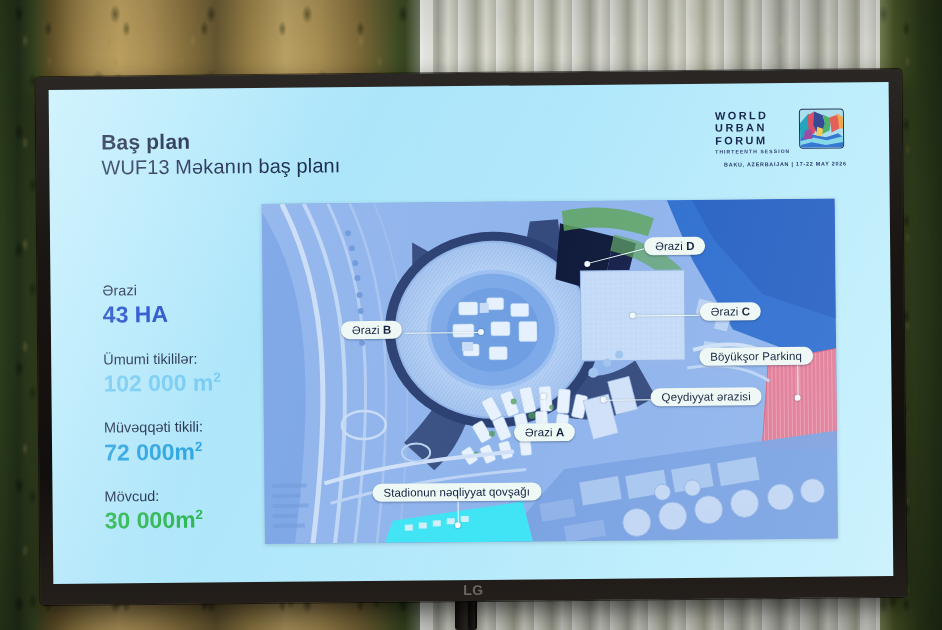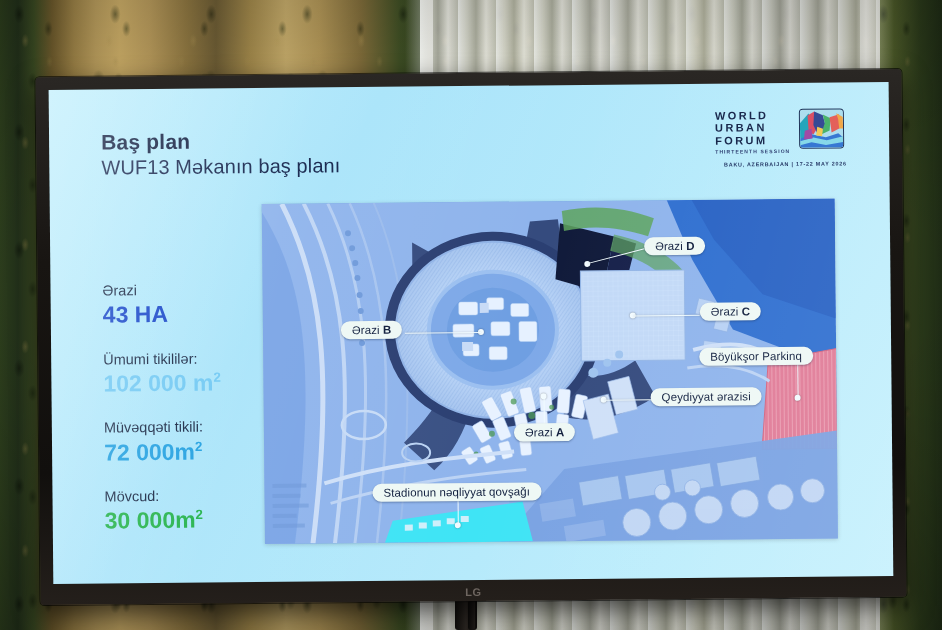--- a/index.html
+++ b/index.html
@@ -77,21 +77,21 @@
   }
   .tv-bezel {
     position: absolute; inset: 0;
     background: linear-gradient(180deg, #2a2724 0%, #181512 35%, #110f0d 75%, #241f1b 100%);
     border-radius: 4px;
     box-shadow: 0 10px 26px rgba(0,0,0,.65), 0 0 0 1px rgba(0,0,0,.6);
     padding: 13px 13px 21px 13px;
   }
   .tv-logo {
     position: absolute; left: 50%; bottom: 3px; transform: translateX(-50%);
-    font-size: 11px; letter-spacing: .5px; color: #6e6660; font-weight: 700;
+    font-size: 14px; letter-spacing: .5px; color: #6e6660; font-weight: 700;
   }
   .tv-stand-neck {
     position: absolute; left: 455px; top: 598px; width: 22px; height: 32px;
     background: linear-gradient(90deg, #0e0c0a, #2a2521, #0b0908);
     border-radius: 0 0 3px 3px;
   }
   .tv-cable {
     position:absolute; left: 468px; top: 600px; width: 7px; height: 30px;
     background: linear-gradient(90deg,#0a0908,#201c19);
     border-radius: 3px;

